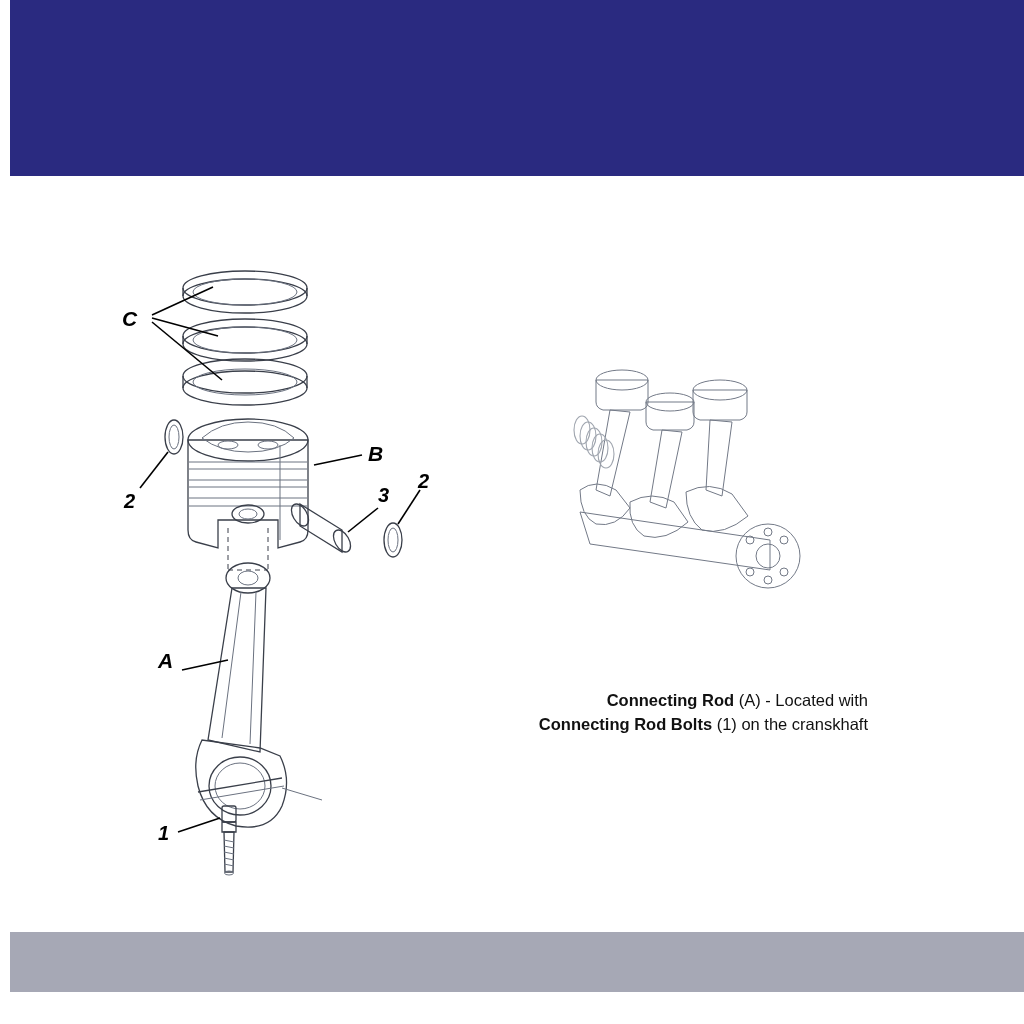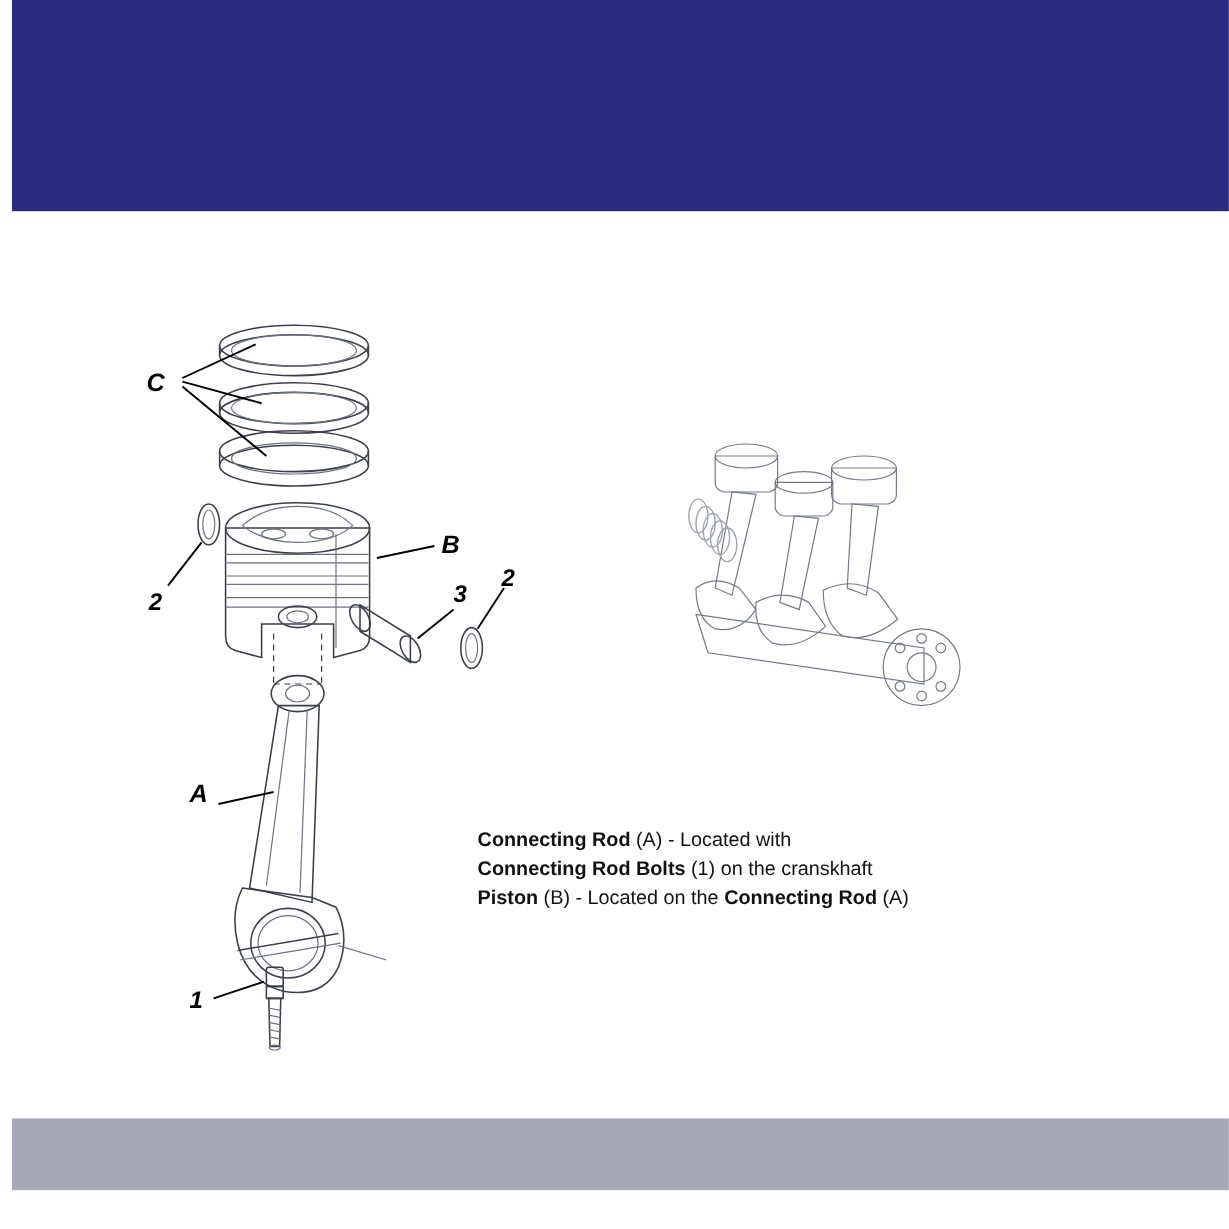--- a/index.html
+++ b/index.html
@@ -67,20 +67,21 @@
     top: 0;
   }
   .caption {
     position: absolute;
     left: 398px;
     top: 688px;
     width: 470px;
     font-size: 16.5px;
     line-height: 24px;
     color: #111111;
+    text-align: right;
   }
   .caption .b { font-weight: bold; }
   .caption-line { white-space: nowrap; }
 
   
   .lbl {
     font-family: "Liberation Sans", sans-serif;
     font-style: italic;
     font-weight: bold;
     font-size: 21px;
@@ -290,20 +291,17 @@
     </svg>
   </div>
 
   <div class="caption">
     <div class="caption-line">
       <span class="b">Connecting Rod</span><span> (A) - Located with</span>
     </div>
     <div class="caption-line">
       <span class="b">Connecting Rod Bolts</span><span> (1) on the cranskhaft</span>
     </div>
-    <div class="caption-line">
-      <span class="b">Piston</span><span> (B) - Located on the </span><span class="b">Connecting Rod</span><span> (A)</span>
-    </div>
   </div>
 
   <div class="footer-band"></div>
   <div class="footer-bottom-white"></div>
 </div>
 
 </body></html>

